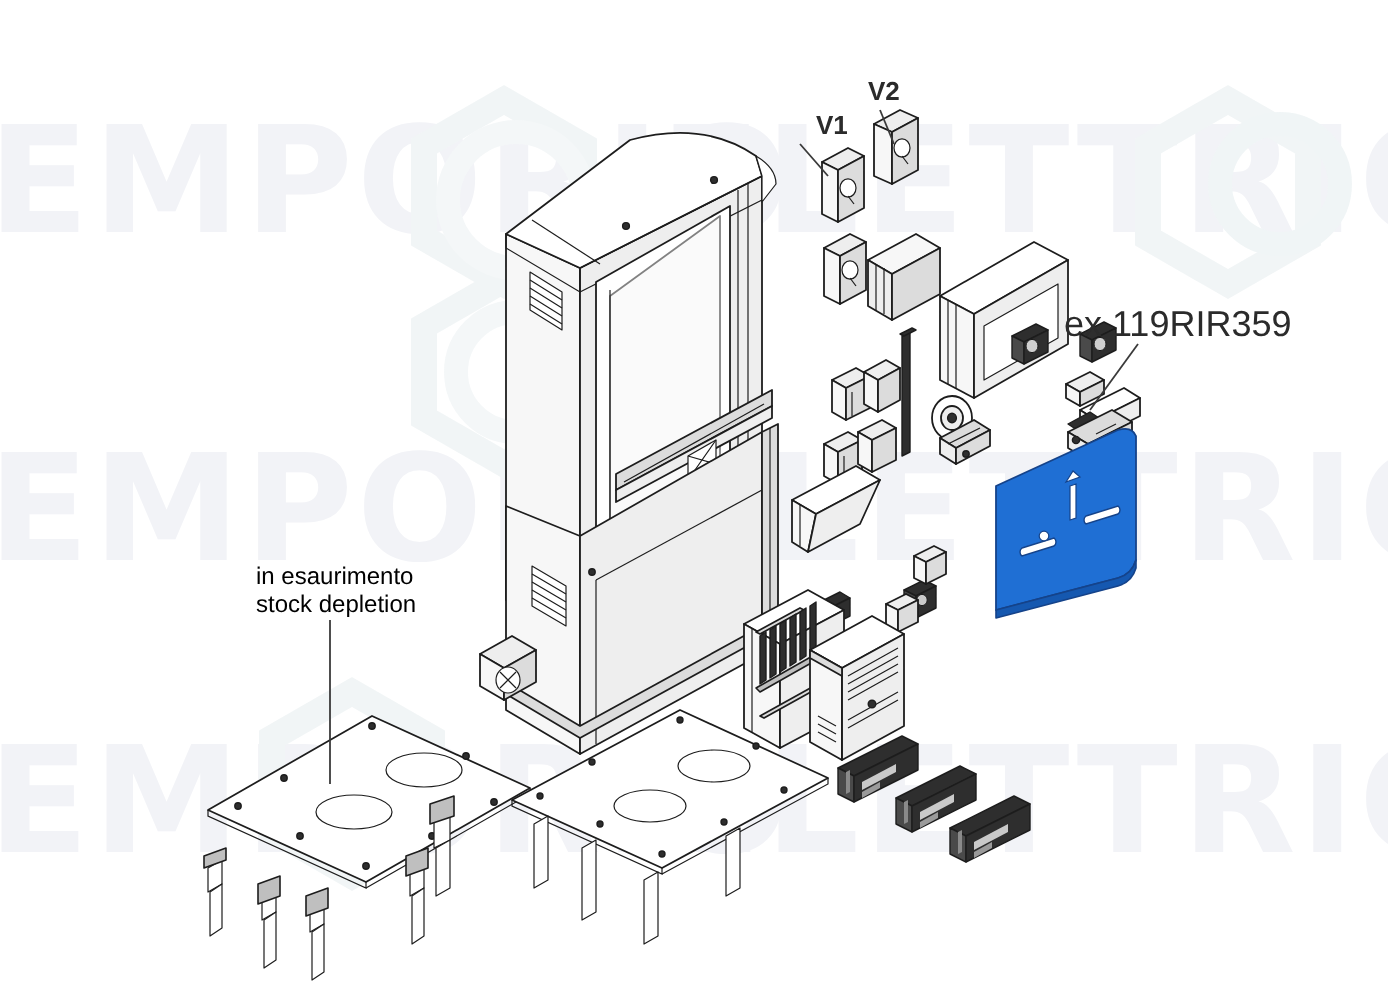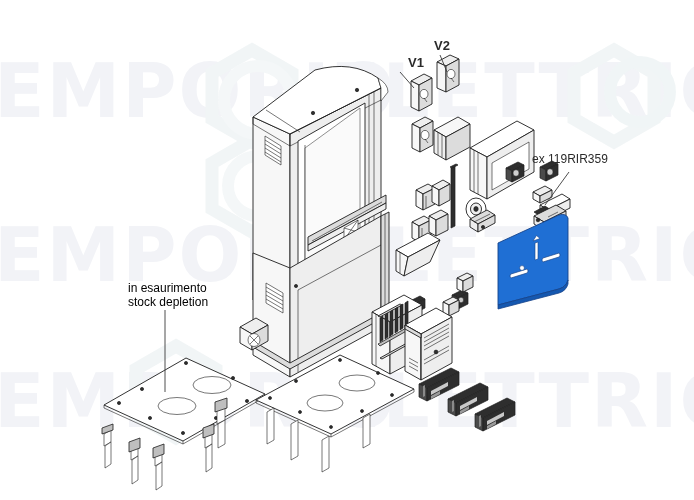--- a/index.html
+++ b/index.html
@@ -37,21 +37,21 @@
     position: absolute;
     font-family: "Liberation Sans", sans-serif;
     color: #2b2b2b;
     white-space: nowrap;
   }
   .lbl-v {
     font-size: 13px;
     font-weight: bold;
   }
   .lbl-ex {
-    font-size: 12px;
+    font-size: 18px;
   }
   .lbl-stock {
     font-size: 12px;
     line-height: 14px;
   }
 </style>
 </head>
 <body>
 
 <div id="stage">

